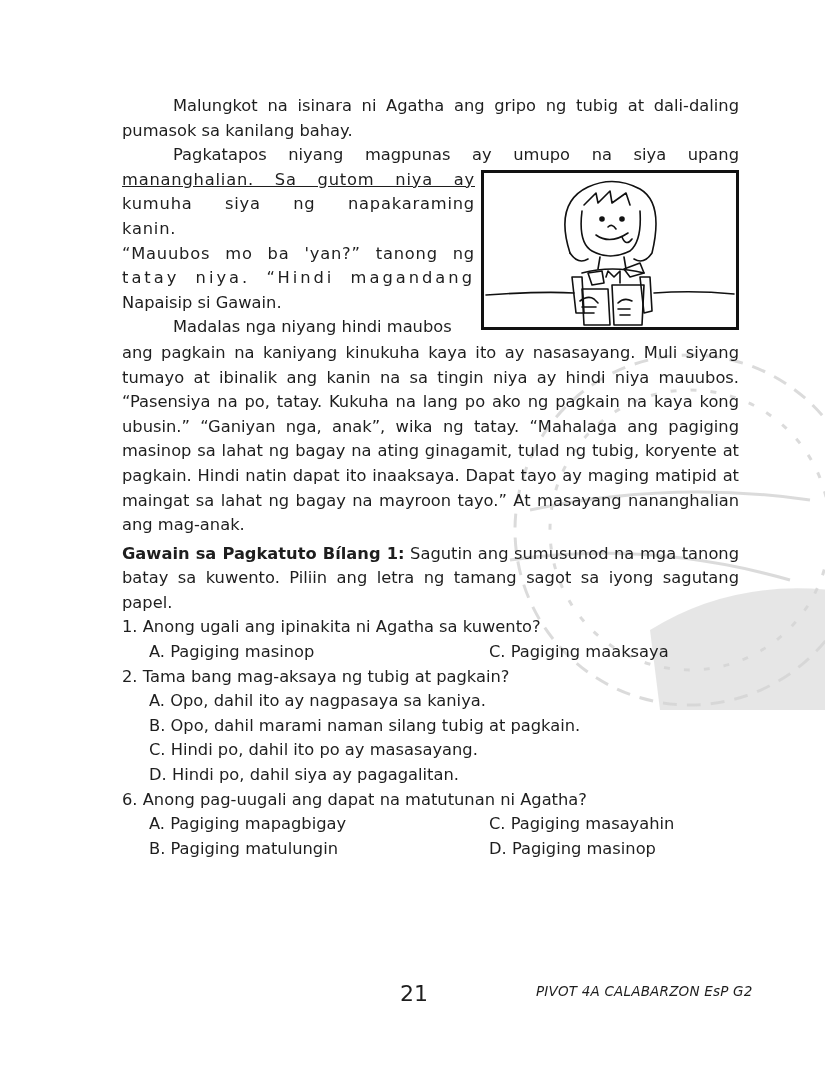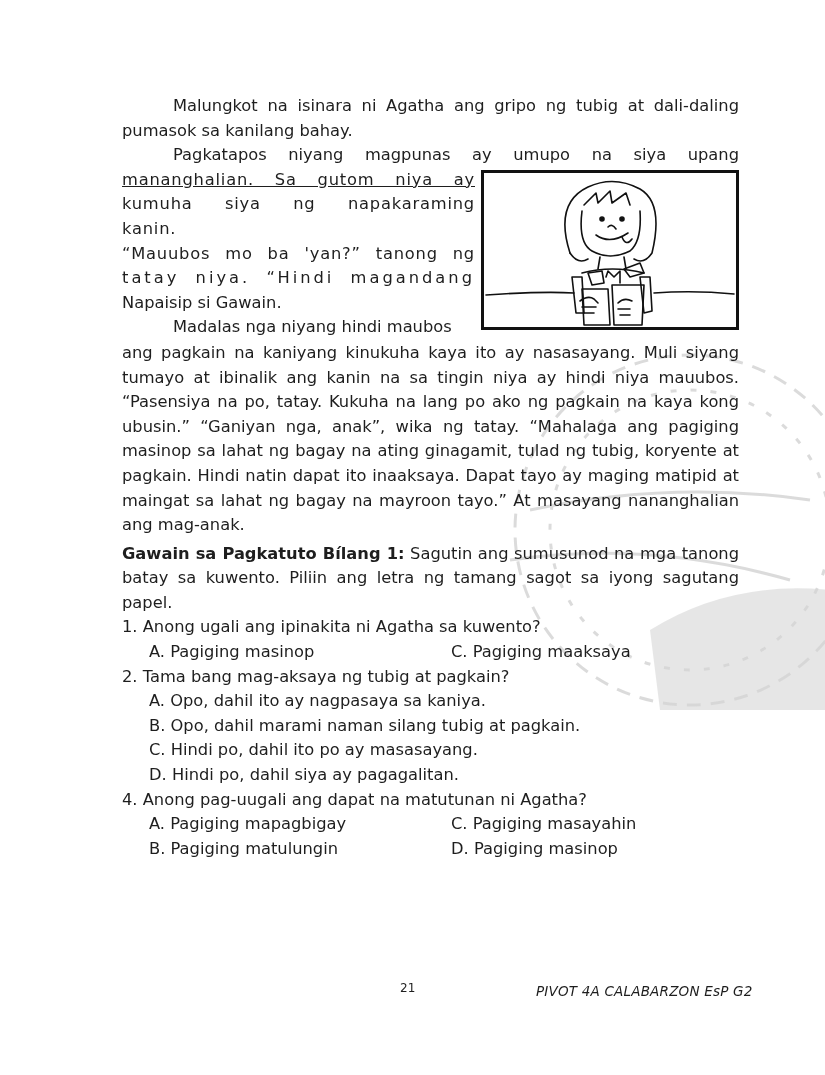--- a/index.html
+++ b/index.html
@@ -20,25 +20,25 @@
     .wide { letter-spacing: 0.8px; word-spacing: 6px; }
     .wider { letter-spacing: 3px; word-spacing: 8px; }
     .figure {
       float: right; width: 258px; height: 160px; margin: 2px 0 4px 6px;
       border: 3px solid #111; box-sizing: border-box; background: #fff;
     }
     .figure svg { width: 100%; height: 100%; display: block; }
     .task-title { font-weight: bold; }
     .question { margin-top: 0; }
     .opts { padding-left: 27px; }
-    .opt-row { display: flex; }
+    .opt-row { display: flex; gap: 38px; }
     .opt-row .col { width: 302px; }
     .opt-single { padding-left: 27px; }
     .footer-num {
-      position: absolute; left: 400px; top: 981px; font-size: 12px;
+      position: absolute; left: 400px; top: 981px; font-size: 22px;
     }
     .footer-ref {
       position: absolute; left: 536px; top: 983px; font-size: 13.5px; font-style: italic;
       letter-spacing: 0.2px;
     }
   </style>
 </head>
 <body>
 
 <svg class="watermark" viewBox="0 0 360 380">
@@ -119,21 +119,21 @@
 
   <div class="question">
     <div>2. Tama bang mag-aksaya ng tubig at pagkain?</div>
     <div class="opt-single">A. Opo, dahil ito ay nagpasaya sa kaniya.</div>
     <div class="opt-single">B.  Opo, dahil marami naman silang tubig at pagkain.</div>
     <div class="opt-single">C. Hindi po, dahil ito po ay masasayang.</div>
     <div class="opt-single">D. Hindi po, dahil siya ay pagagalitan.</div>
   </div>
 
   <div class="question">
-    <div>4. Anong pag-uugali ang dapat na matutunan ni Agatha?</div>
+    <div>6. Anong pag-uugali ang dapat na matutunan ni Agatha?</div>
     <div class="opts">
       <div class="opt-row">
         <div class="col">A. Pagiging mapagbigay</div>
         <div>C. Pagiging masayahin</div>
       </div>
       <div class="opt-row">
         <div class="col">B.  Pagiging matulungin</div>
         <div>D. Pagiging masinop</div>
       </div>
     </div>

